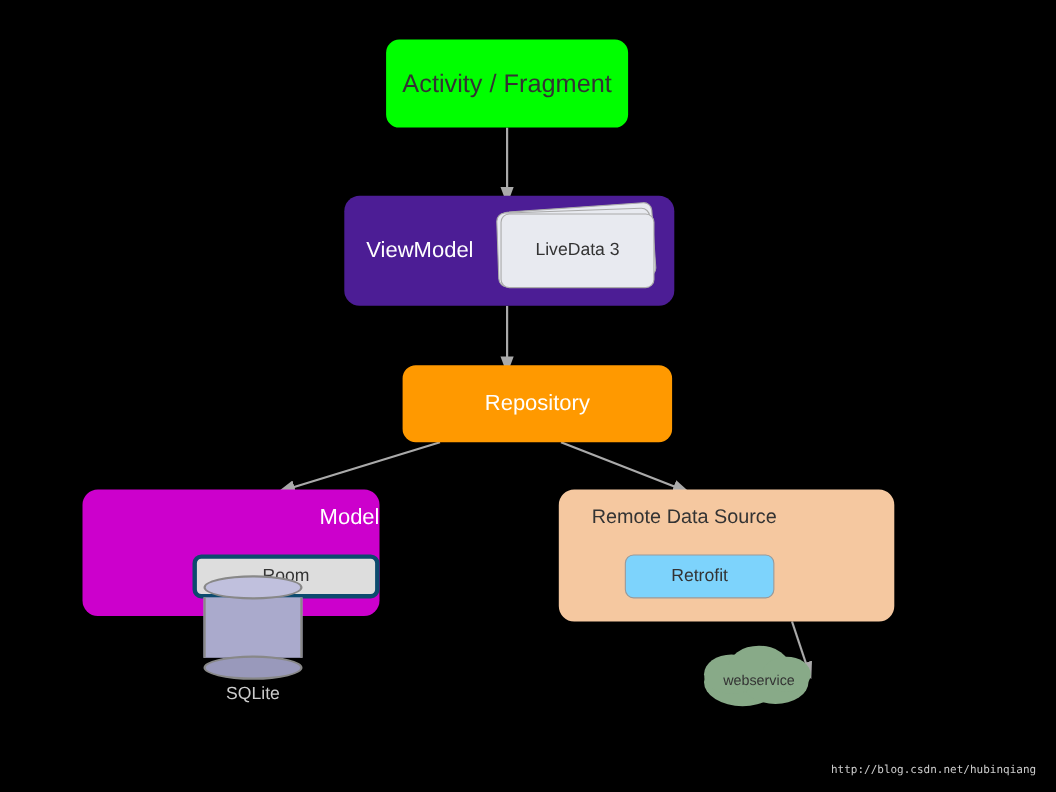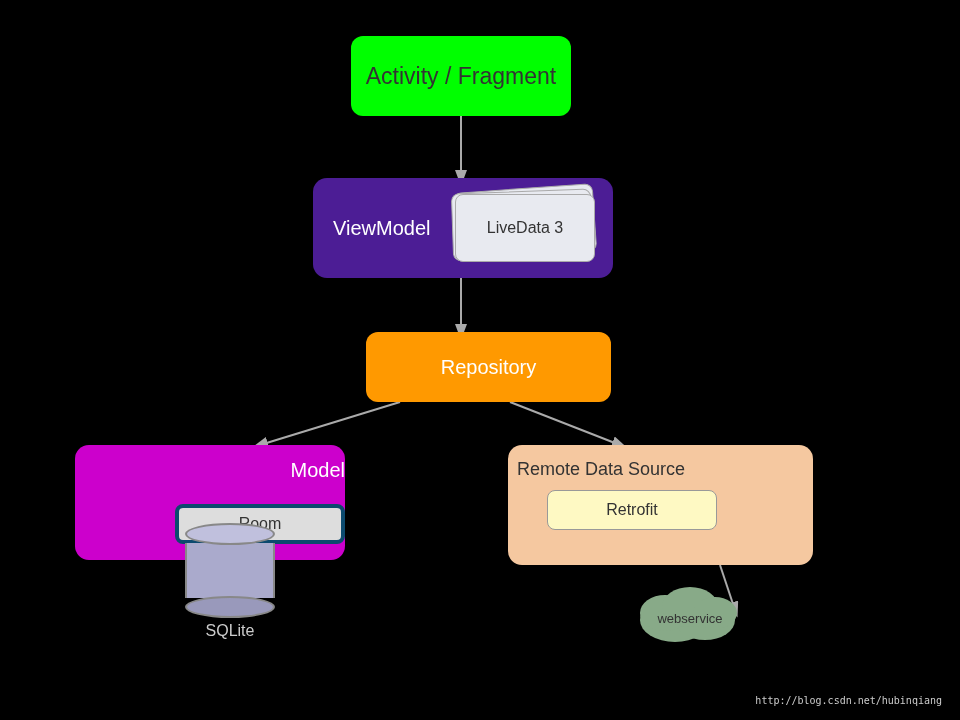--- a/index.html
+++ b/index.html
@@ -142,33 +142,33 @@
     
     .remote-box {
       background: #f5c8a0;
       width: 305px;
       height: 120px;
       top: 445px;
       left: 508px;
       color: #333;
       font-size: 18px;
       justify-content: flex-start;
-      padding-left: 9px;
+      padding-left: 30px;
       align-items: flex-start;
       padding-top: 14px;
       flex-direction: column;
-      gap: 10px;
+      gap: 24px;
       border-radius: 14px;
     }
 
     
     .retrofit-card {
-      background: #fef9c3;
+      background: #7dd3fc;
       border-radius: 8px;
-      width: 170px;
+      width: 136px;
       height: 40px;
       display: flex;
       align-items: center;
       justify-content: center;
       font-size: 16px;
       color: #333;
       border: 1px solid #999;
       margin-left: 30px;
     }
 

